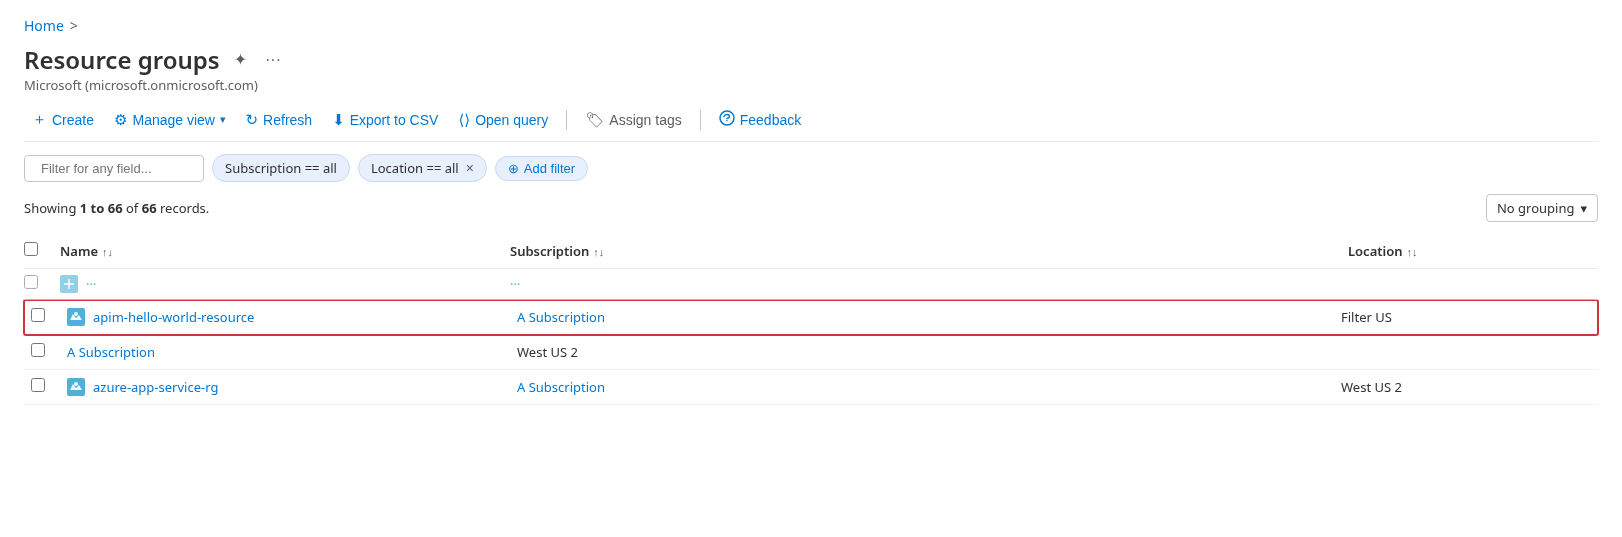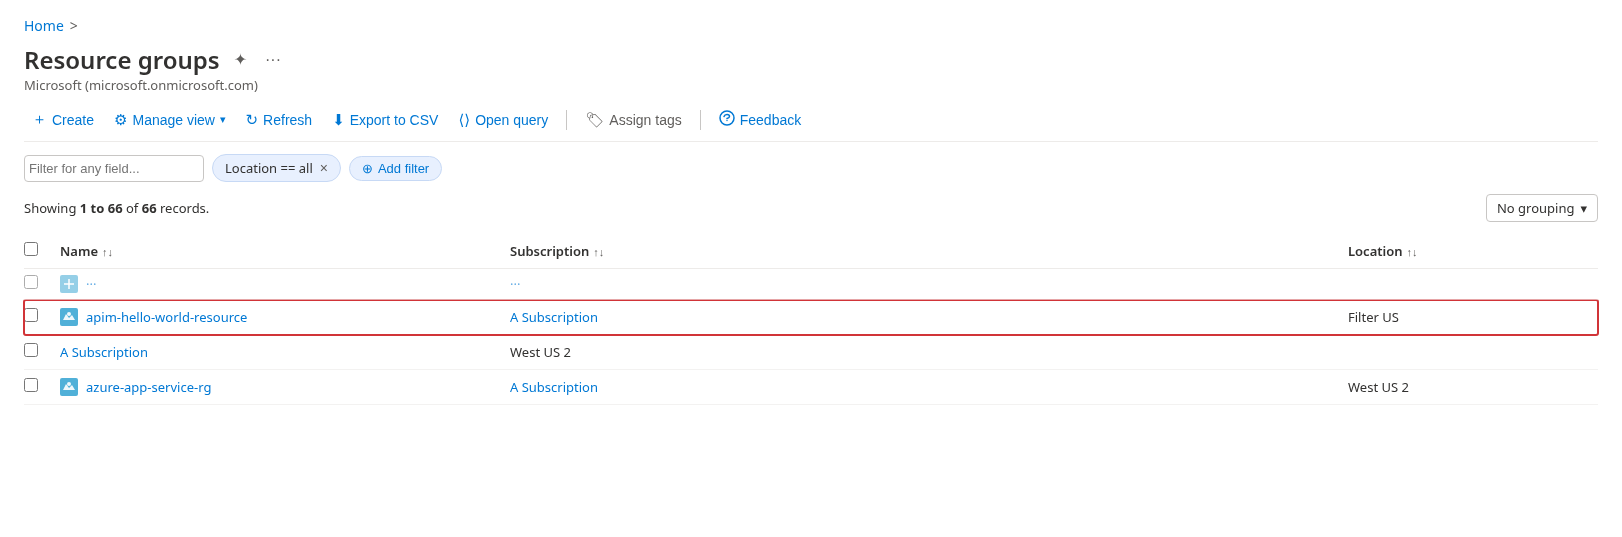--- a/index.html
+++ b/index.html
@@ -77,21 +77,21 @@
     .filter-row {
       display: flex;
       align-items: center;
       gap: 8px;
       margin-bottom: 12px;
       flex-wrap: wrap;
     }
     .filter-input {
       border: 1px solid #c8c6c4;
       border-radius: 4px;
-      padding: 5px 4px;
+      padding: 5px 16px;
       font-size: 13px;
       width: 180px;
       color: #605e5c;
       outline: none;
     }
     .filter-chip {
       display: flex;
       align-items: center;
       gap: 5px;
       background: #e8f0fe;
@@ -158,21 +158,21 @@
     }
     .table-header .col-label {
       display: flex;
       align-items: center;
       gap: 4px;
     }
     .sort-icon { color: #605e5c; font-size: 11px; }
     .table-row {
       display: grid;
       grid-template-columns: 36px 450px 1fr 250px;
-      padding: 8px 0;
+      padding: 8px 7px;
       border-bottom: 1px solid #f3f2f1;
       align-items: center;
       font-size: 13px;
     }
     .checkbox {
       width: 14px;
       height: 14px;
       border: 1px solid #605e5c;
       cursor: pointer;
       border-radius: 2px;
@@ -271,20 +271,23 @@
         <path d="M5 6.5C5.5 5 6.5 4.5 8 4.5C9.5 4.5 10.5 5.5 10.5 6.5C10.5 7.5 9.5 8 8 8.5" stroke="#0078d4" stroke-width="1.5" stroke-linecap="round"></path>
         <circle cx="8" cy="10.5" r="0.7" fill="#0078d4"></circle>
       </svg>
     </span>
     <span>Feedback</span>
   </button>
 </div>
 
 <div class="filter-row">
   <input class="filter-input" type="text" placeholder="Filter for any field..." style="">
+  <div class="filter-chip">
+    <span>Subscription == all</span>
+  </div>
   <div class="filter-chip">
     <span>Location == all</span>
     <button class="close-btn">×</button>
   </div>
   <button class="add-filter-btn">
     <span>⊕</span>
     <span>Add filter</span>
   </button>
 </div>
 

